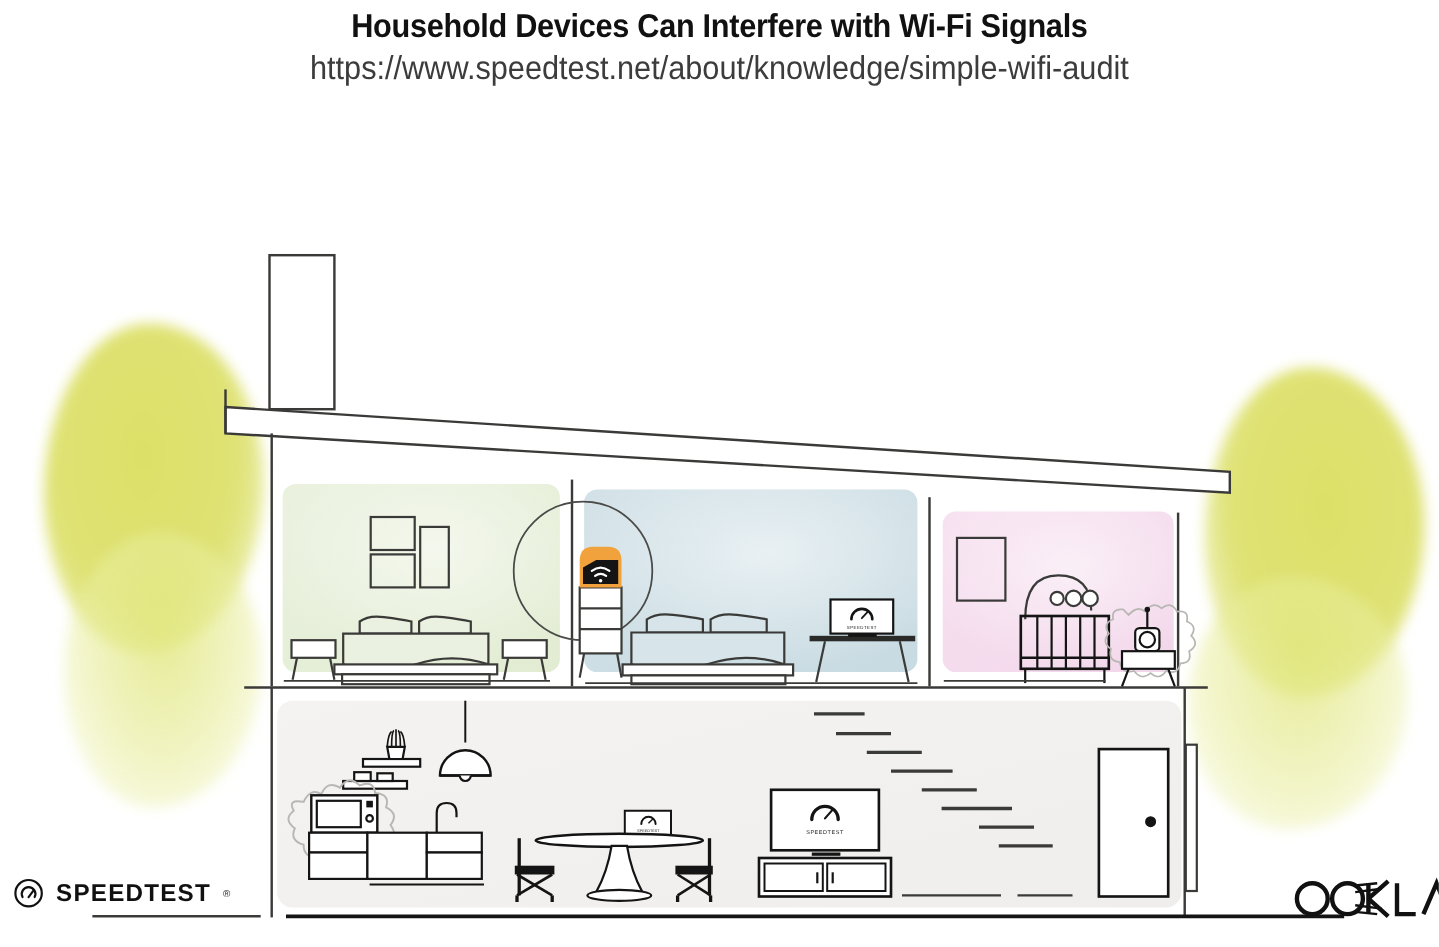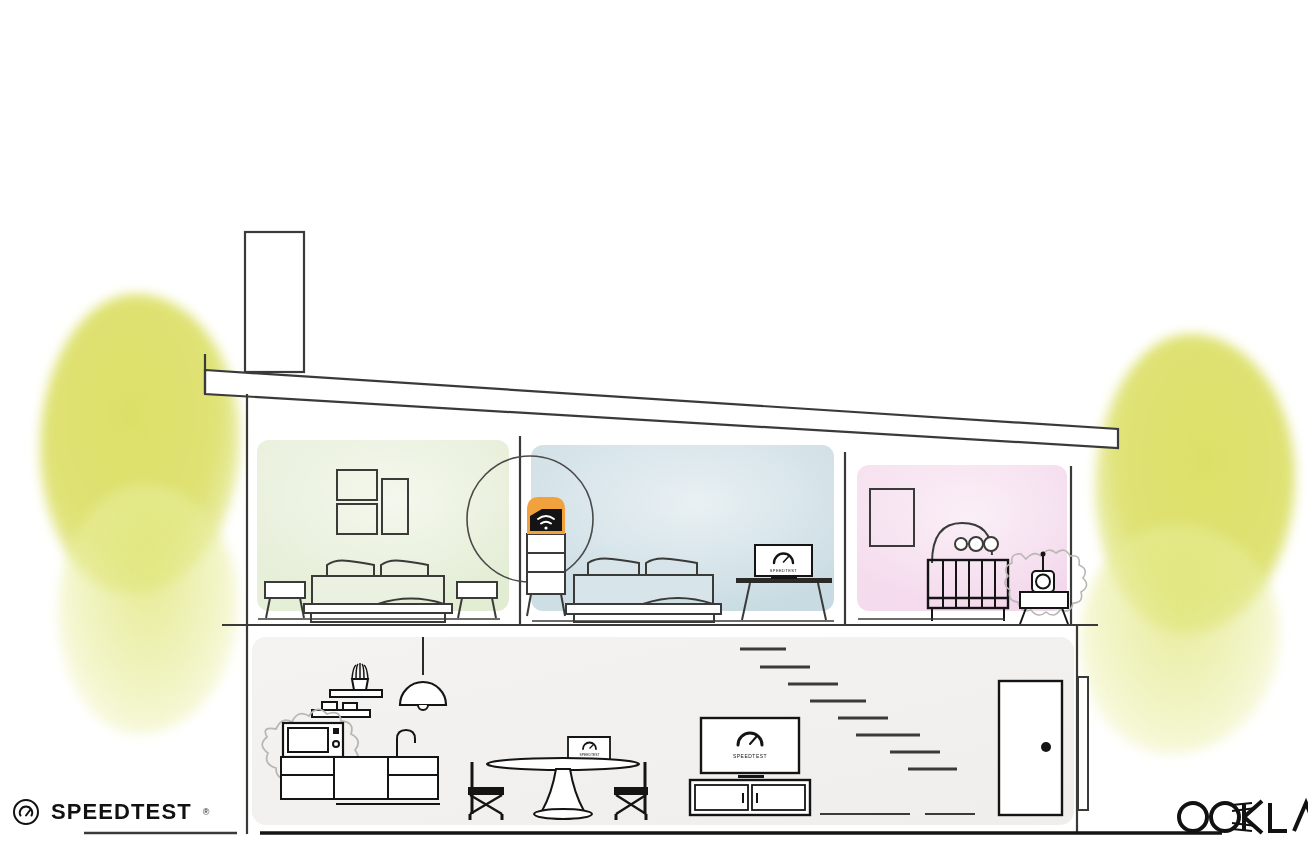--- a/index.html
+++ b/index.html
@@ -33,20 +33,24 @@
   .brand{position:absolute;left:12px;top:18px;display:flex;align-items:center;gap:11px;}
   .brand-word{font-size:22px;font-weight:bold;letter-spacing:1.1px;color:#111;}
   .brand-tm{font-size:9px;vertical-align:super;}
   .ookla{position:absolute;right:-6px;top:16px;display:flex;align-items:center;}
 </style>
 </head>
 <body>
 
 <div id="page">
 
+  <div class="hdr">
+    <div class="hdr-title">Household Devices Can Interfere with Wi-Fi Signals</div>
+    <div class="hdr-url">https://www.speedtest.net/about/knowledge/simple-wifi-audit</div>
+  </div>
 
   <div class="scene">
 
     <div class="blob blob-l1"></div>
     <div class="blob blob-l2"></div>
     <div class="blob blob-r1"></div>
     <div class="blob blob-r2"></div>
 
     <svg class="art" viewBox="0 0 1308 660">
       <defs>

